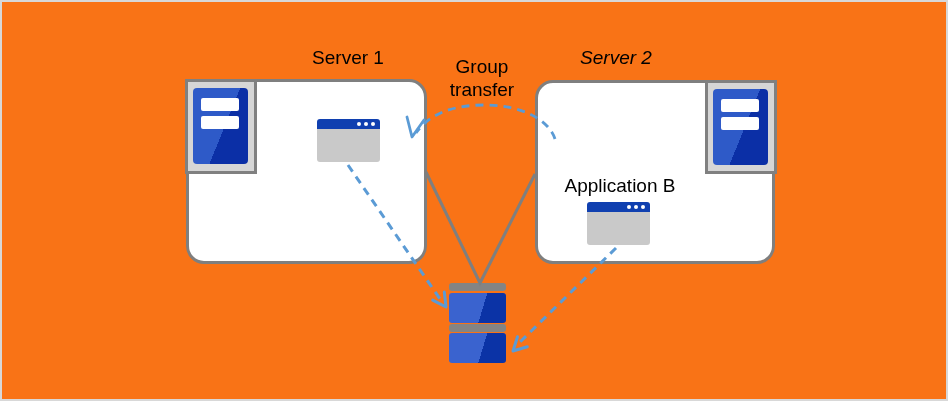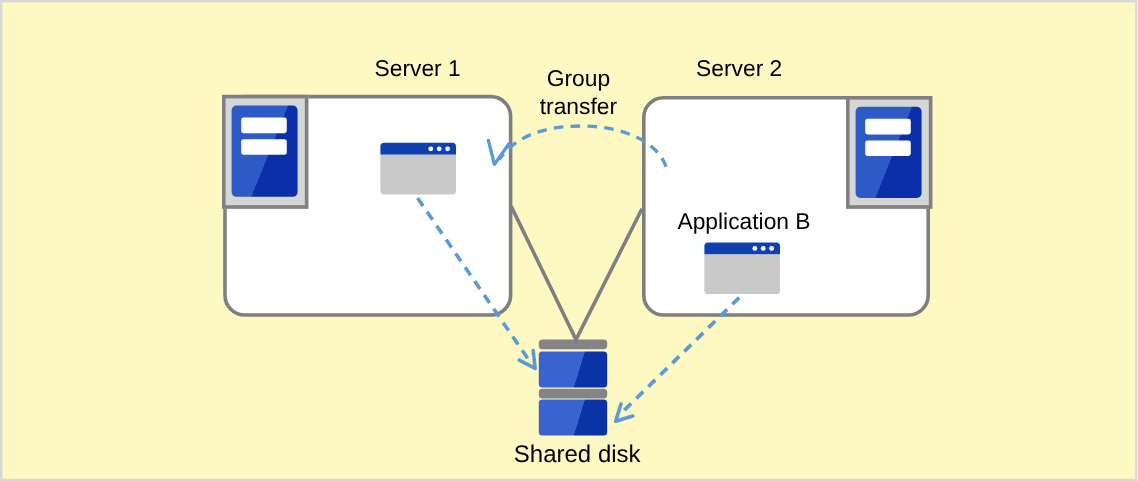--- a/index.html
+++ b/index.html
@@ -1,17 +1,17 @@
 <!DOCTYPE html>
 <html><head>
 <meta charset="utf-8">
 <style>
   html,body{margin:0;padding:0;background:#fff;}
   .canvas{
-    position:relative;width:948px;height:401px;background:#fef9c3;
+    position:relative;width:948px;height:401px;background:#f97316;
     border:2px solid #d8d8d8;box-sizing:border-box;overflow:hidden;
     font-family:"Liberation Sans", sans-serif;color:#000;
   }
   
   .group-box{
     position:absolute;background:#ffffff;border:3px solid #7f7f7f;
     border-radius:18px;box-sizing:border-box;
   }
   .box-s1{left:184px;top:77px;width:241px;height:185px;}
   .box-s2{left:533px;top:78px;width:240px;height:184px;}
@@ -50,21 +50,21 @@
   .disk .cap.c2{top:41px;}
   .disk .platter{
     position:absolute;left:0;width:57px;height:30px;border-radius:3px;
     background:linear-gradient(107deg,#3a63cf 58%,#0b33a6 58%);
   }
   .disk .platter.p1{top:10px;}
   .disk .platter.p2{top:50px;}
   
   .lbl{position:absolute;font-size:19px;line-height:21px;white-space:nowrap;transform:translateX(-50%);}
   .lbl-s1{left:346px;top:45px;}
-  .lbl-s2{left:614px;top:45px;}
+  .lbl-s2{left:614px;top:45px;font-style:italic;}
   .lbl-appa{left:342px;top:88px;}
   .lbl-appb{left:618px;top:173px;}
   .lbl-gt{left:480px;top:53px;width:96px;white-space:normal;text-align:center;line-height:23px;}
   .lbl-disk{left:479px;top:367px;font-size:20px;}
   
   svg.overlay{position:absolute;left:0;top:0;pointer-events:none;}
 </style>
 </head>
 <body>
 
@@ -125,15 +125,14 @@
     <polyline points="515.5,334.7 511,349 525.3,344.7" fill="none" stroke="#5b9bd5" stroke-width="3" stroke-linecap="round" stroke-linejoin="round"></polyline>
 
     <path d="M553 137 C547 118 520 103 483 103 C452 103 428 111 414 131" fill="none" stroke="#5b9bd5" stroke-width="2.8" stroke-dasharray="8 6"></path>
     <polyline points="405,115 410,135 422,118" fill="none" stroke="#5b9bd5" stroke-width="2.8" stroke-linecap="round" stroke-linejoin="round"></polyline>
   </svg>
 
   <div class="lbl lbl-s1">Server 1</div>
   <div class="lbl lbl-s2">Server 2</div>
   <div class="lbl lbl-appb">Application B</div>
   <div class="lbl lbl-gt">Group transfer</div>
-  <div class="lbl lbl-disk">Shared disk</div>
 
 </div>
 
 </body></html>

